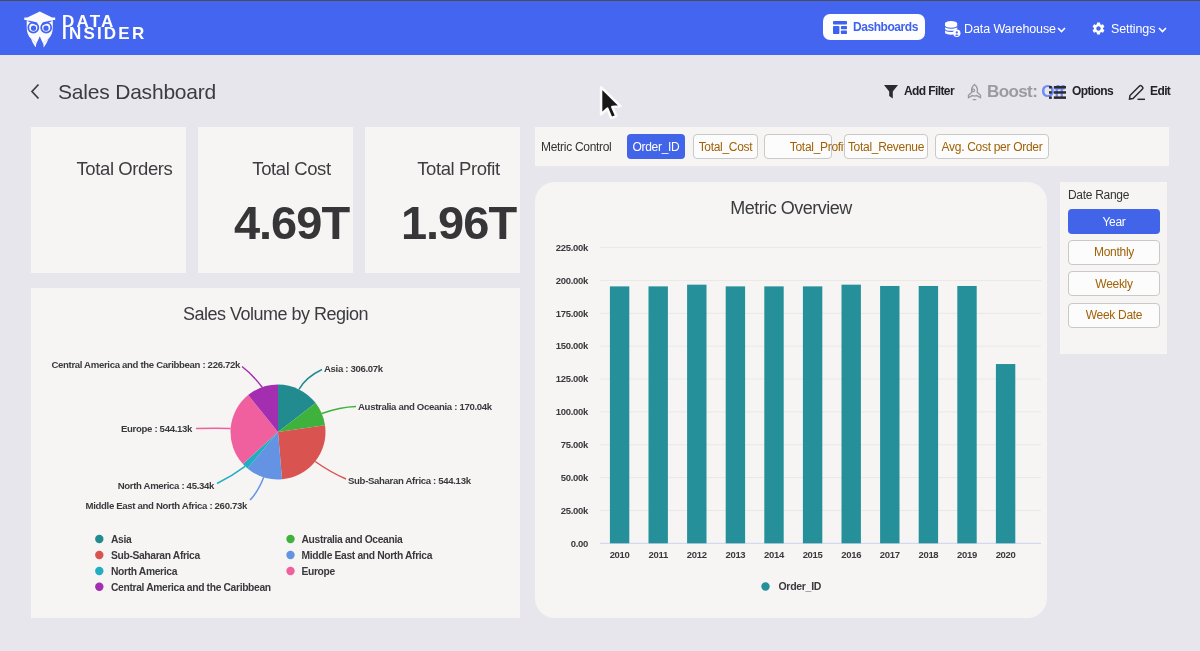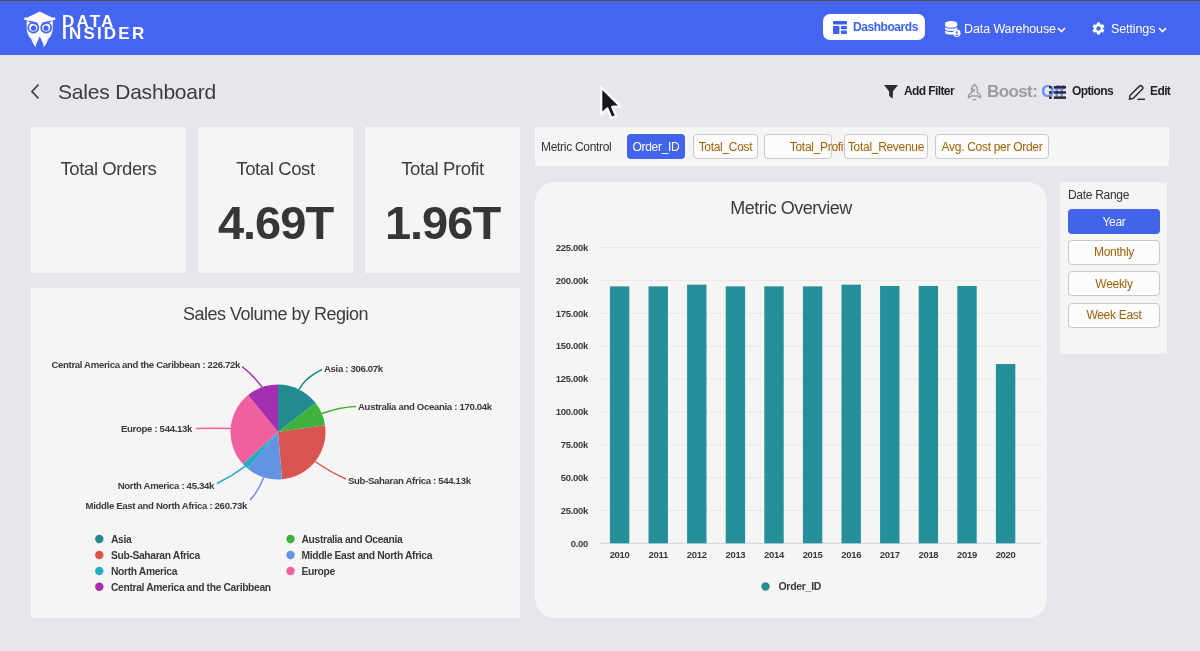--- a/index.html
+++ b/index.html
@@ -9,21 +9,21 @@
 .card { position:absolute; background:#f6f5f4; }
 
 #nav { position:absolute; left:0; top:0; width:1200px; height:55px; background:#4365f0; border-top:1px solid #4a4c57; }
 #logotext { position:absolute; left:62px; top:15px; color:#fff; font-size:17px; font-weight:bold; letter-spacing:2.2px; line-height:12px; }
 .navitem { position:absolute; color:#fff; font-size:12.5px; letter-spacing:-0.1px; }
 #dashbtn { position:absolute; left:823px; top:13px; width:102px; height:26px; background:#fdfdfd; border-radius:7px; color:#3e62ef; font-size:12px; font-weight:bold; letter-spacing:-0.45px; }
 
 #pagetitle { position:absolute; left:58px; top:81px; font-size:21px; line-height:21px; color:#3b3b40; letter-spacing:-0.2px; }
 .tool { position:absolute; top:85px; font-size:12px; line-height:13px; font-weight:bold; letter-spacing:-0.6px; color:#232327; }
 
-.kpi { position:absolute; top:127px; width:155px; height:146px; background:#f6f5f4; text-align:center; }
+.kpi { position:absolute; top:127px; width:155px; height:146px; background:#f6f5f4; text-align:center;padding-left:16px; }
 .kpi .t { position:absolute; top:34px; width:100%; font-size:18.5px; line-height:15px; color:#3d3d41; letter-spacing:-0.4px; }
 .kpi .v { position:absolute; top:72px; width:100%; font-size:47px; line-height:47px; font-weight:bold; color:#363639; letter-spacing:-1px; }
 
 .btn { position:absolute; height:25px; border-radius:4px; background:#fcfcfc; border:1px solid #c9c8ca; color:#a16207; font-size:12px; letter-spacing:-0.3px; display:flex; align-items:center; justify-content:center; }
 .btn.sel { background:#4164e9; border:none; color:#fff; }
 .plabel { position:absolute; font-size:12px; letter-spacing:-0.3px; color:#333; }
 .cardtitle { position:absolute; width:100%; text-align:center; font-size:18px; line-height:19px; color:#3b3b40; letter-spacing:-0.5px; }
 </style>
 </head>
 <body>
@@ -231,17 +231,17 @@
     <text x="470.60" y="376" text-anchor="middle" font-size="9.5" font-weight="bold" fill="#3a3a3e" letter-spacing="-0.3" font-family="Liberation Sans, sans-serif">2020</text>
     <circle cx="230.5" cy="404.5" r="4.2" fill="#25909a"></circle>
     <text x="243.5" y="408.3" font-size="10.5" font-weight="bold" fill="#3a3a3e" letter-spacing="-0.3" font-family="Liberation Sans, sans-serif">Order_ID</text>
   </svg>
 
 <div class="card" style="left:1060px; top:182px; width:107px; height:172px;"></div>
 <div class="plabel" style="left:1068px; top:188px;">Date Range</div>
 <div class="btn sel" style="left:1068px; top:209px; width:92px;">Year</div>
 <div class="btn" style="left:1068px; top:239.5px; width:92px;">Monthly</div>
 <div class="btn" style="left:1068px; top:271px; width:92px;">Weekly</div>
-<div class="btn" style="left:1068px; top:302.5px; width:92px;">Week East</div>
+<div class="btn" style="left:1068px; top:302.5px; width:92px;">Week Date</div>
 
 <svg class="abs" style="left:596px; top:85px;" width="28" height="40" viewBox="0 0 26 38">
   <path d="M4.5 2 L4.5 28 L10.5 22.5 L14.2 31.5 L19 29.5 L15.2 20.8 L23 20.2 Z" fill="#18181b" stroke="#fbfbfb" stroke-width="2.4" stroke-linejoin="round"></path>
 </svg>
 
 </body></html>

